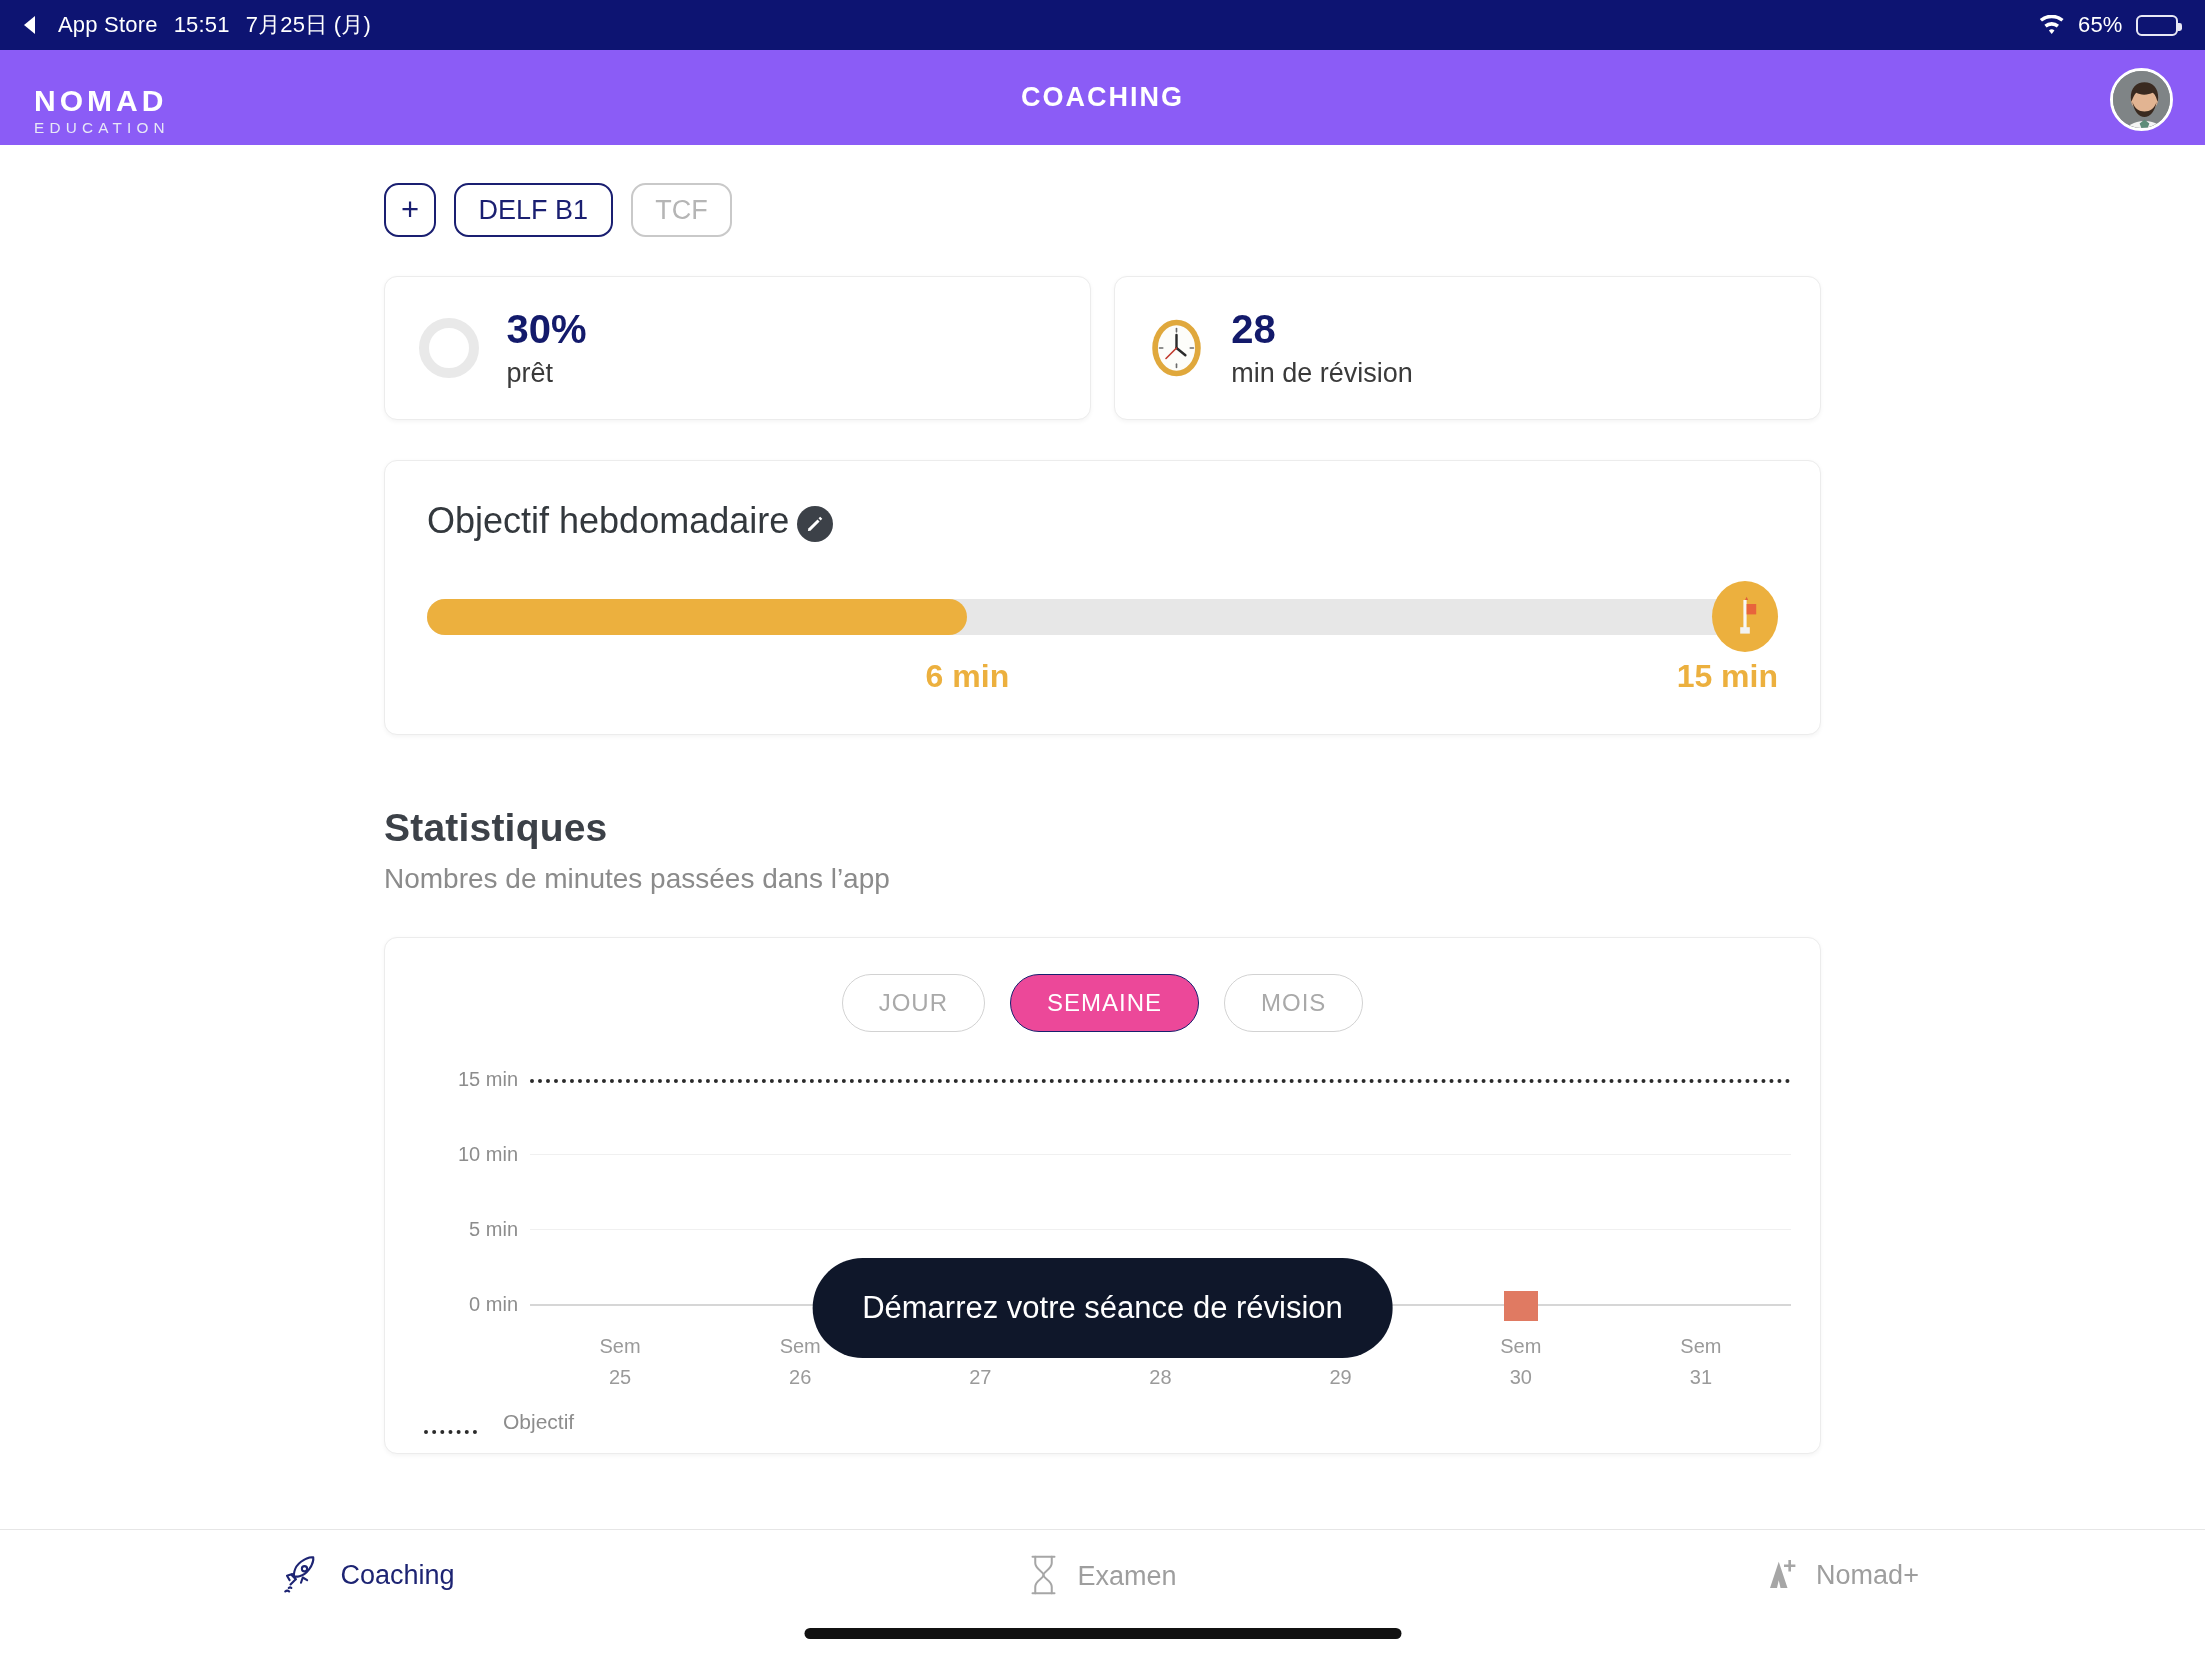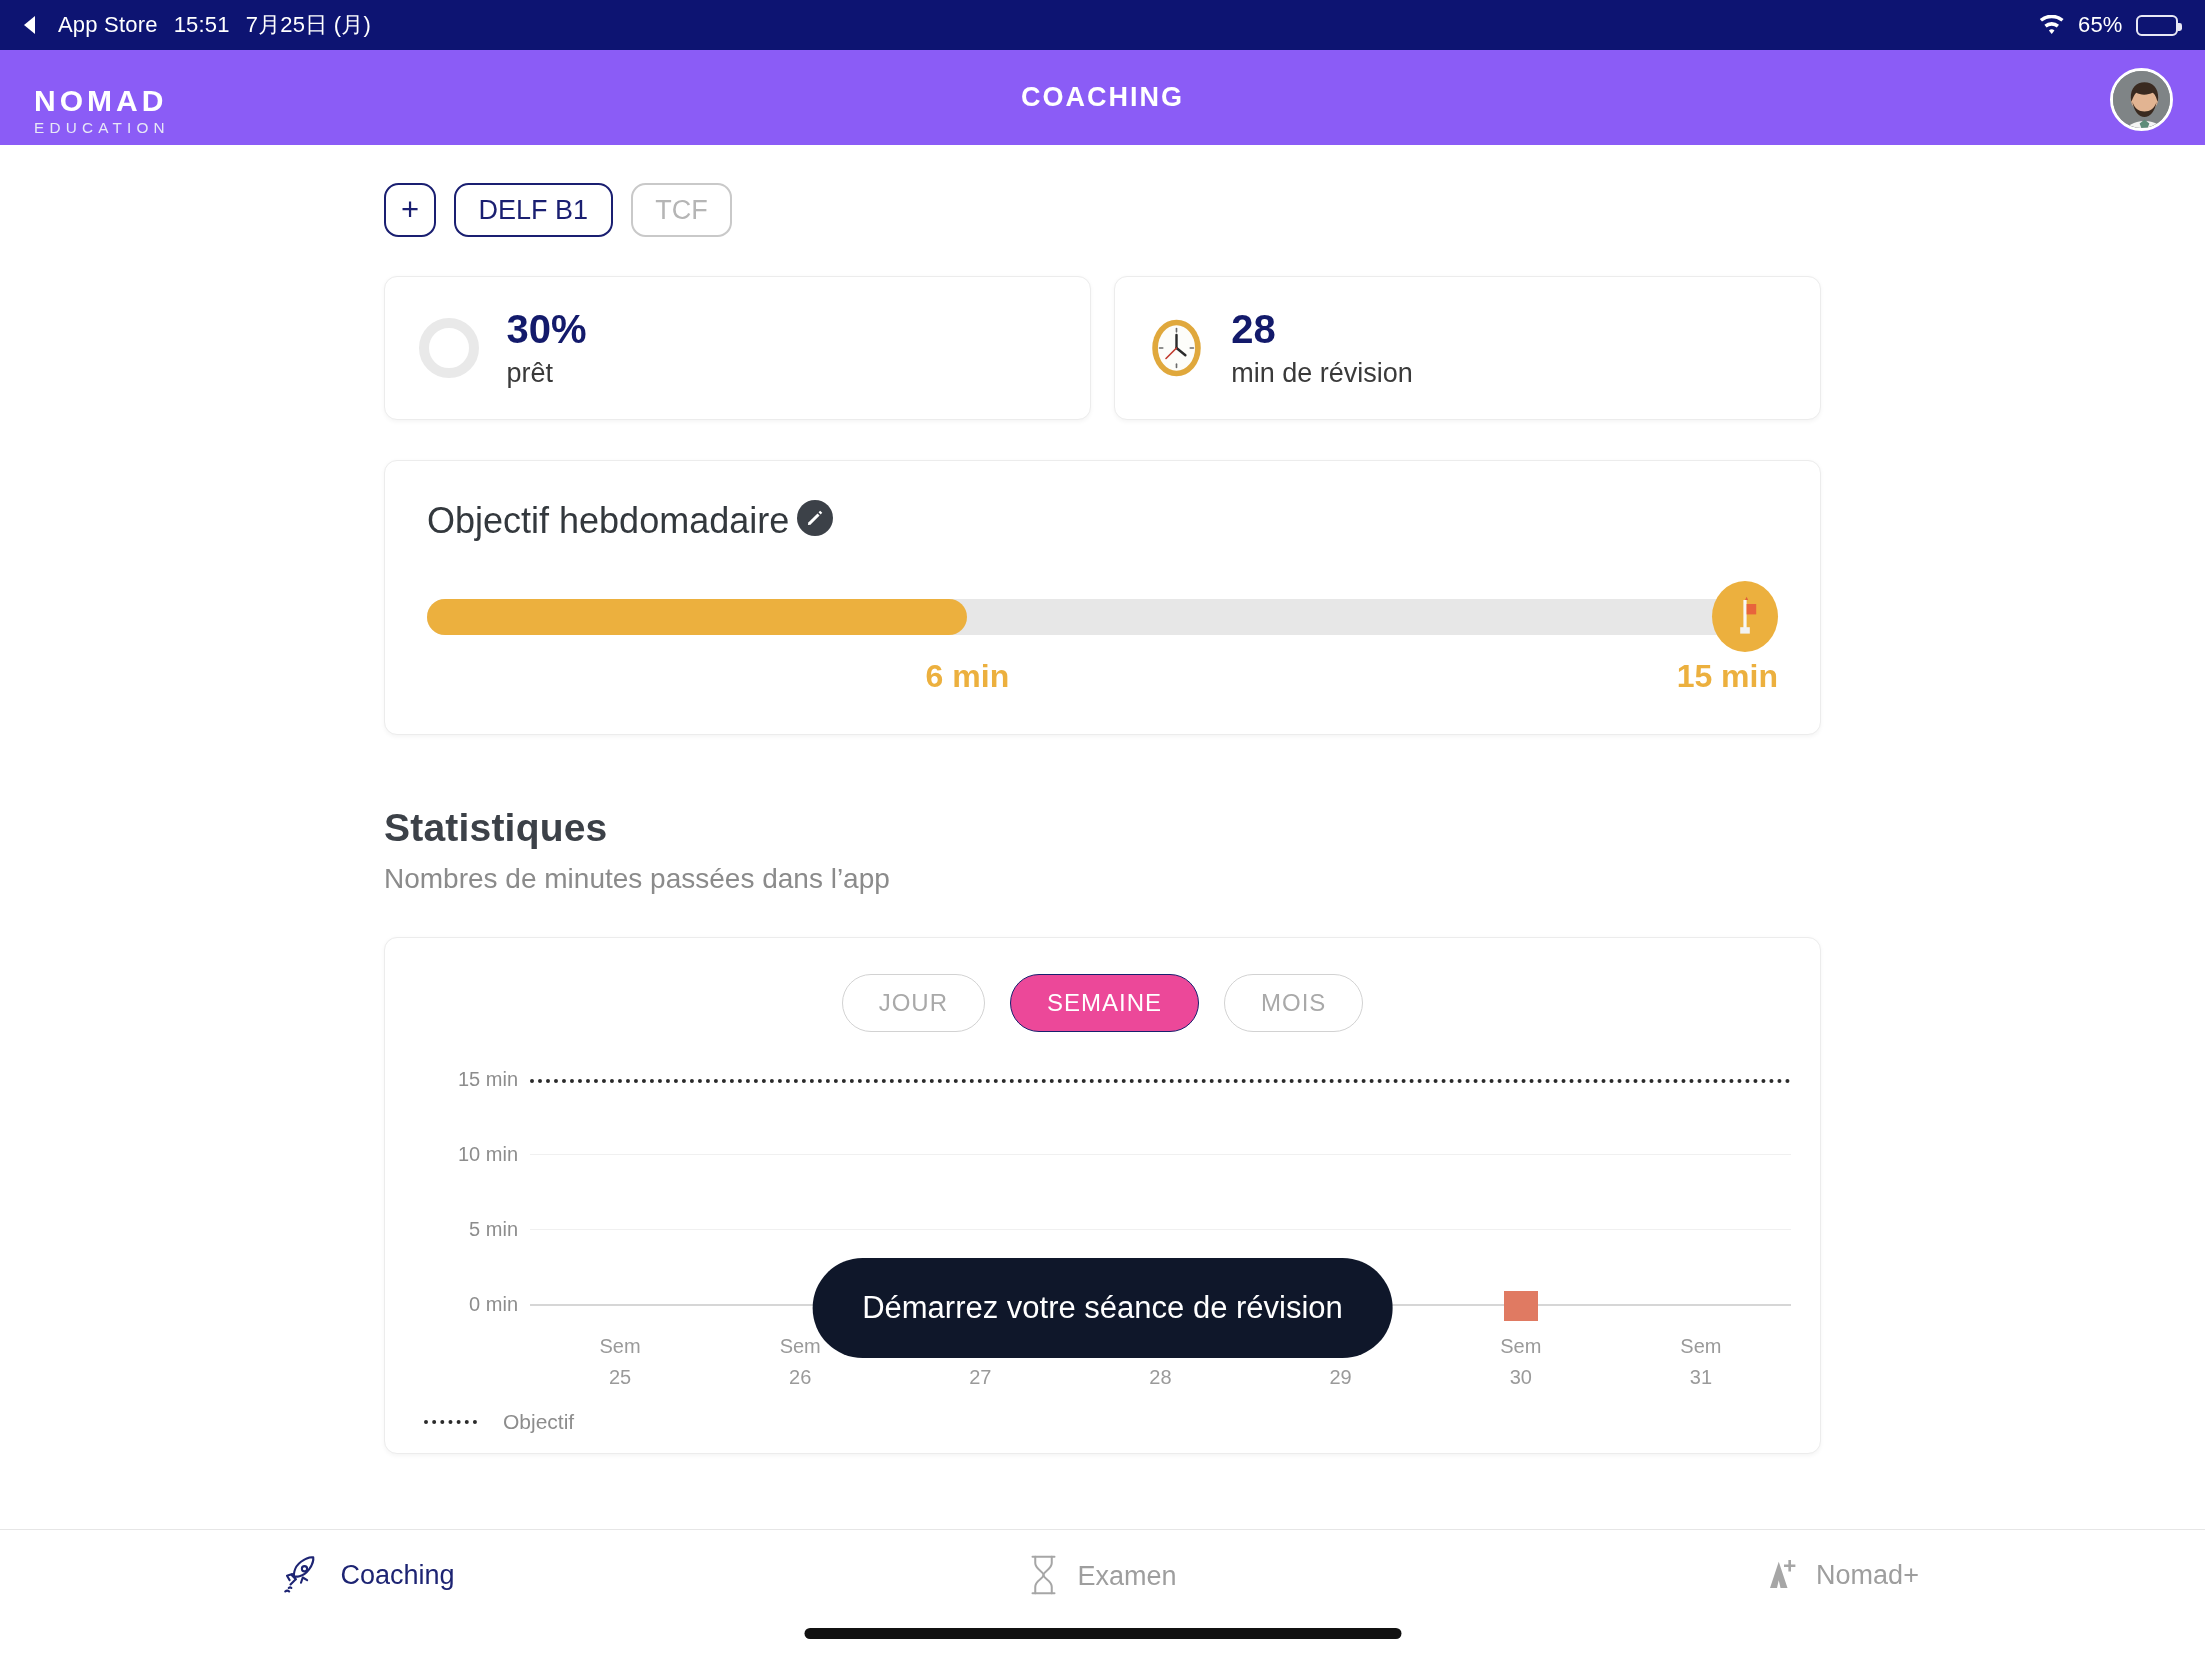--- a/index.html
+++ b/index.html
@@ -71,21 +71,21 @@
     box-shadow:0 1.6px 4px rgba(0,0,0,.045);
   }
   .stat-card { flex:1; height:144px; display:flex; align-items:center; padding: 0 34px; gap:27.4px; }
   .ring { width:60px;height:60px;border-radius:50%;border:10.5px solid #e9e9e9; flex:none; }
   .clock-ico { width:55px; height:60px; flex:none; }
   .stat-num { font-size:40px; font-weight:bold; color:#131a6b; line-height:1.05; }
   .stat-lab { font-size:27px; color:#3a3a3a; margin-top:8px; }
 
   
   .obj-card { margin-top:40px; padding: 39px 42px 34px 42px; }
-  .obj-head { display:flex; align-items:flex-start; gap:8px; }
+  .obj-head { display:flex; align-items:flex-end; gap:8px; }
   .obj-title { font-size:36px; color:#33383d; }
   .pencil {
     width:36px;height:36px;border-radius:50%;background:#3c4148;
     display:flex;align-items:center;justify-content:center;flex:none;
   }
   .bar-area { position:relative; margin-top:50px; height:48px; }
   .bar-track { position:absolute; left:0; right:0; top:6.5px; height:36px; background:#e7e7e7; border-radius:18px; }
   .bar-fill { position:absolute; left:0; top:6.5px; height:36px; width:40%; background:#ecb03e; border-radius:18px; }
   .flag-badge {
     position:absolute; right:0; top:-11.3px; width:66px;height:71px;border-radius:50%;
@@ -112,21 +112,21 @@
   .plot { position:relative; margin:47px 0 0 0; height:242px; }
   .ylab { position:absolute; left:36px; font-size:20px; color:#8d8d8d; transform:translateY(-50%); width:97px; text-align:right;}
   .gline { position:absolute; left:145px; right:29px; height:0.8px; background:#f0f0f0; }
   .gline.dashed { height:0; border-top:4px dotted #2b2b2b; background:none; }
   .gline.axis { background:#d6d6d6; height:1.6px; }
   .bars { position:absolute; left:145px; right:29px; bottom:0; height:242px; display:flex; }
   .bcol { flex:1; display:flex; align-items:flex-end; justify-content:center; height:100%; }
   .bar { width:34px; background:#e07a62; }
   .xlabs { position:absolute; left:145px; right:29px; top:252px; display:flex; }
   .xcol { flex:1; text-align:center; font-size:20px; color:#9a9a9a; line-height:1.55; }
-  .legend { position:absolute; left:39px; bottom:19.4px; display:flex; align-items:center; gap:26px; }
+  .legend { position:absolute; left:39px; bottom:19.4px; display:flex; align-items:flex-end; gap:26px; }
   .legend-dash { width:53px; border-top:4px dotted #2b2b2b; }
   .legend-lab { font-size:21px; color:#8d8d8d; }
 
   .cta {
     position:absolute; left:50%; transform:translateX(-50%);
     top:320px; height:100px; padding: 0 50px; border-radius:50px;
     background:#0f172a; color:#fff; font-size:31px;
     display:flex; align-items:center; justify-content:center; white-space:nowrap;
   }
 

